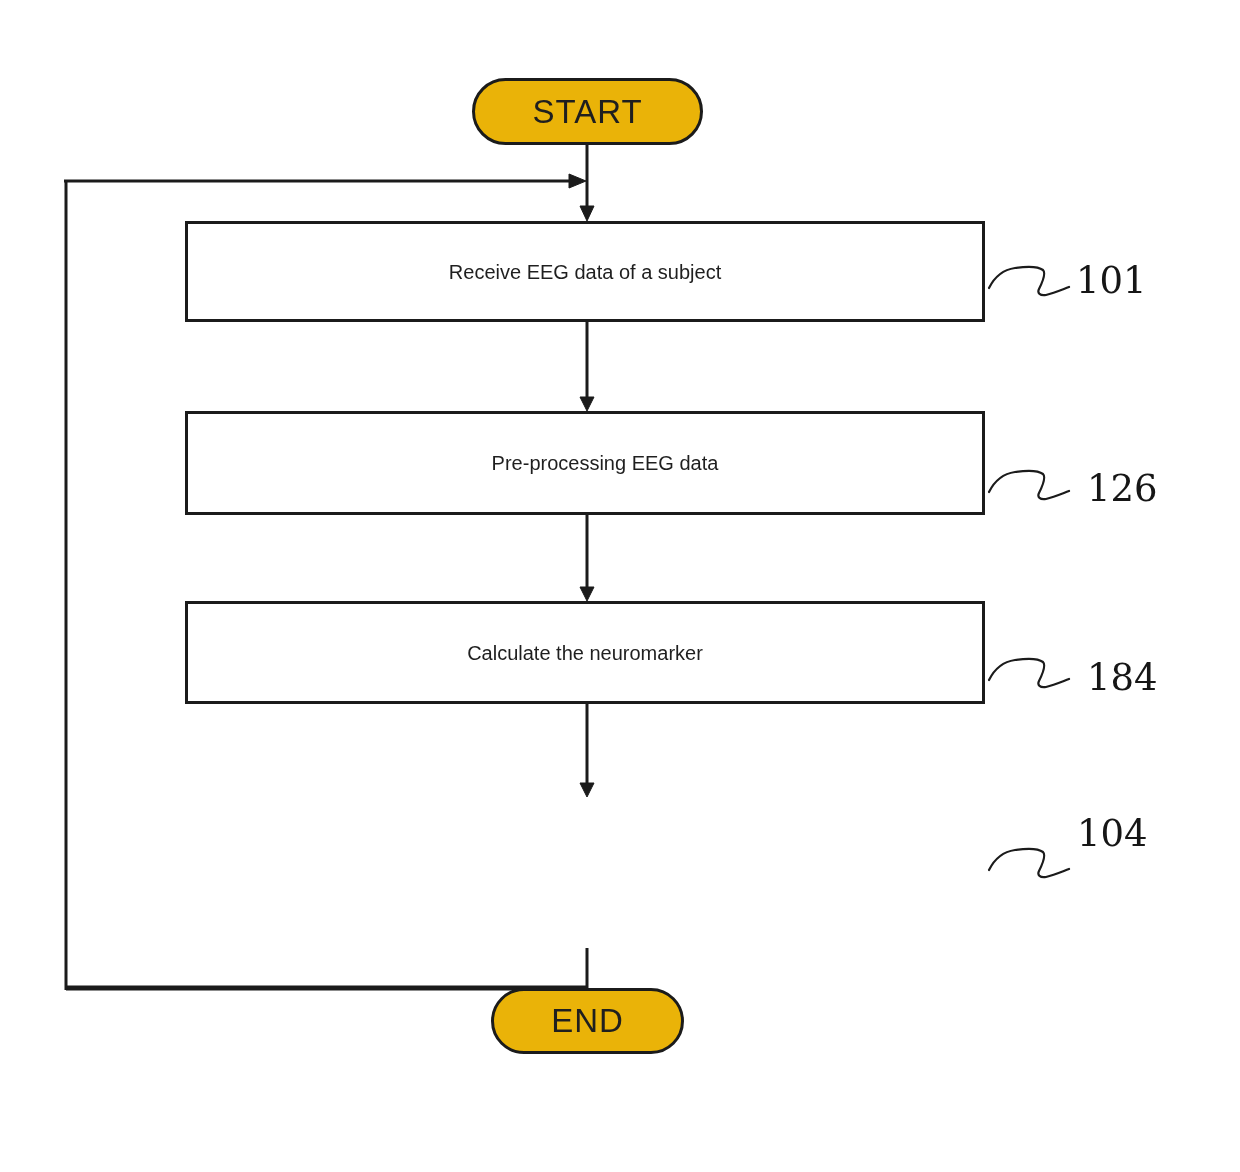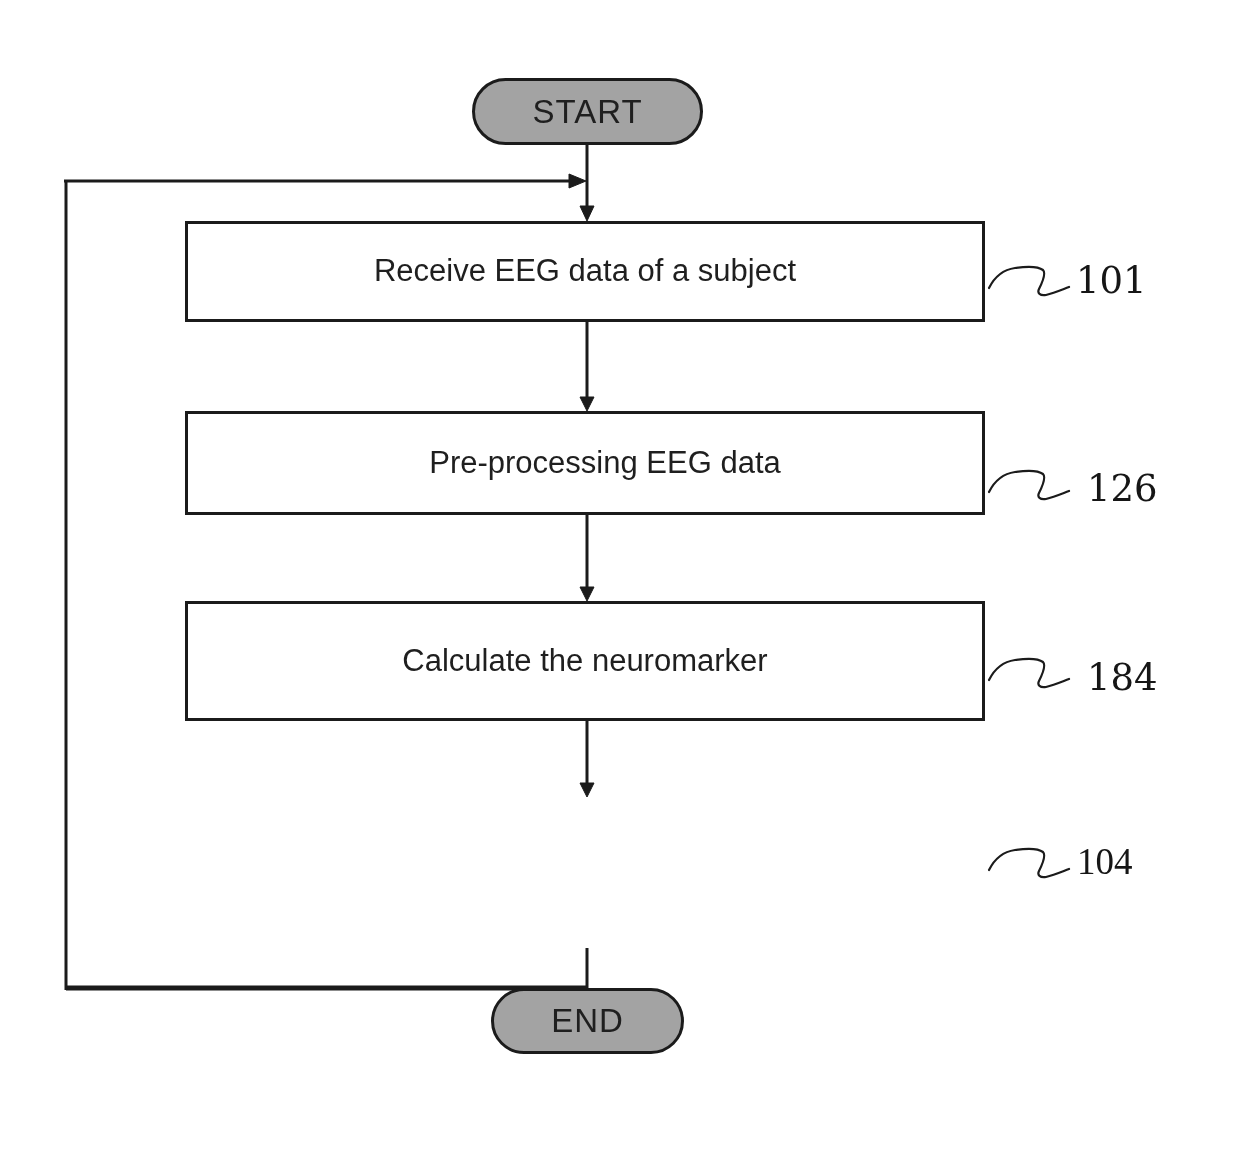--- a/index.html
+++ b/index.html
@@ -26,57 +26,57 @@
     position: absolute;
     left: 185px;
     width: 800px;
     box-sizing: border-box;
     border: 3px solid #1b1b1b;
     background: #ffffff;
     display: flex;
     align-items: center;
     justify-content: center;
     text-align: center;
-    font-size: 31px;
+    font-size: 20px;
     color: #1f1f1f;
     line-height: 1.5;
     white-space: pre-line;
   }
   .box-1 { top: 221px; height: 101px; }
   .box-2 { top: 411px; height: 104px; padding-left: 40px; }
-  .box-3 { top: 601px; height: 120px; align-items: center; }
+  .box-3 { top: 601px; height: 103px; align-items: center; }
   .box-4 { top: 797px; height: 151px; }
 
   .terminal {
     position: absolute;
     box-sizing: border-box;
     border: 3px solid #1b1b1b;
     border-radius: 34px;
-    background: #a3a3a3;
+    background: #eab308;
     display: flex;
     align-items: center;
     justify-content: center;
     font-size: 33px;
     color: #1f1f1f;
     letter-spacing: 1px;
   }
   .terminal-start { left: 472px; top: 78px;  width: 231px; height: 67px; }
   .terminal-end   { left: 491px; top: 988px; width: 193px; height: 66px; }
 
   .ref {
     position: absolute;
     font-family: "DejaVu Serif", serif;
     font-size: 37px;
     color: #161616;
     line-height: 1;
   }
   .ref-101 { left: 1076px; top: 262px; text-align: center; }
   .ref-102 { left: 1087px; top: 470px; }
   .ref-103 { left: 1087px; top: 659px; }
-  .ref-104 { left: 1077px; top: 843px; font-family: Liberation Serif, serif; }
+  .ref-104 { left: 1077px; top: 815px; }
 </style>
 </head>
 <body>
 
 <div class="stage">
 
   <svg class="lines" viewBox="0 0 1240 1172" aria-hidden="true">
 
     <path class="shaft" d="M587,144 L587,207"></path>
     <polygon class="head" points="580,206 594,206 587,221"></polygon>

